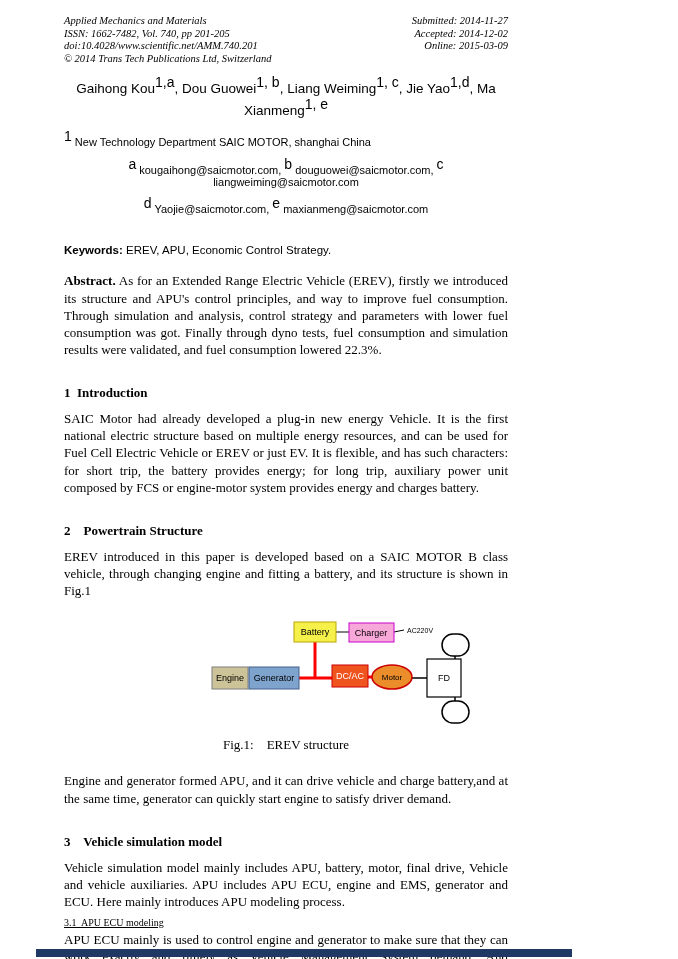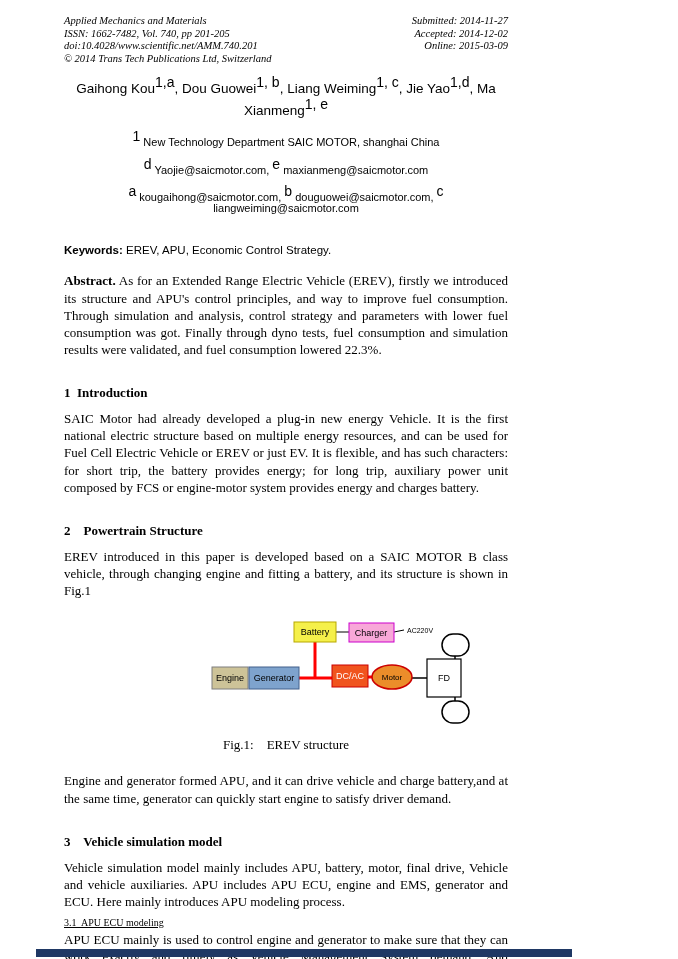--- a/index.html
+++ b/index.html
@@ -16,21 +16,21 @@
   .content { padding: 15px 64px 0 64px; }
 
   
   .masthead { display: flex; justify-content: space-between; font-style: italic; font-size: 10.5px; line-height: 1.2; }
   .mast-right { text-align: right; }
 
   
   .title { font-family: "Liberation Sans", sans-serif; font-size: 15px; font-weight: bold; text-align: center; line-height: 1.45; margin-top: 22px; }
   .authors { font-family: "Liberation Sans", sans-serif; font-size: 13.5px; text-align: center; margin-top: 9px; }
   .authors sup, .affil sup, .emails sup { font-size: 14px; }
-  .affil { font-family: "Liberation Sans", sans-serif; font-size: 11px; text-align: center; margin-top: 11px; }
+  .affil { font-family: "Liberation Sans", sans-serif; font-size: 11px; margin-top: 11px; }
   .emails { font-family: "Liberation Sans", sans-serif; font-size: 11px; text-align: center; margin-top: 8px; }
   .emails + .emails { margin-top: 7px; }
 
   
   .kw { font-family: "Liberation Sans", sans-serif; font-size: 11.5px; margin-top: 30px; }
   .body-text { font-size: 13px; line-height: 1.32; text-align: justify; }
   .abstract { margin-top: 16px; }
 
   
   h2.sec { font-size: 13px; font-weight: bold; margin-top: 27px; margin-bottom: 9px; white-space: pre; }
@@ -66,23 +66,23 @@
         <div>Accepted: 2014-12-02</div>
         <div>Online: 2015-03-09</div>
       </div>
     </header>
 
 
     <p class="authors"><span>Gaihong Kou</span><sup>1,a</sup><span>, Dou Guowei</span><sup>1, b</sup><span>, Liang Weiming</span><sup>1, c</sup><span>, Jie Yao</span><sup>1,d</sup><span>, Ma Xianmeng</span><sup>1, e</sup></p>
 
     <p class="affil"><sup>1</sup><span> New Technology Department SAIC MOTOR, shanghai China</span></p>
 
+    <p class="emails"><sup>a</sup><span> kougaihong@saicmotor.com, </span><sup>b</sup><span> douguowei@saicmotor.com, </span><sup>c</sup><span> liangweiming@saicmotor.com</span></p>
+
     <p class="emails"><sup>d</sup><span> Yaojie@saicmotor.com, </span><sup>e</sup><span> maxianmeng@saicmotor.com</span></p>
-
-    <p class="emails"><sup>a</sup><span> kougaihong@saicmotor.com, </span><sup>b</sup><span> douguowei@saicmotor.com, </span><sup>c</sup><span> liangweiming@saicmotor.com</span></p>
 
     <p class="kw"><b>Keywords:</b><span> EREV, APU, Economic Control Strategy.</span></p>
 
     <p class="body-text abstract"><b>Abstract.</b><span> As for an Extended Range Electric Vehicle (EREV), firstly we introduced its structure and APU's control principles, and way to improve fuel consumption. Through simulation and analysis, control strategy and parameters with lower fuel consumption was got. Finally through dyno tests, fuel consumption and simulation results were validated, and fuel consumption lowered 22.3%.</span></p>
 
     <h2 class="sec">1  Introduction</h2>
     <p class="body-text">SAIC Motor had already developed a plug-in new energy Vehicle. It is the first national electric structure based on multiple energy resources, and can be used for Fuel Cell Electric Vehicle or EREV or just EV. It is flexible, and has such characters: for short trip, the battery provides energy; for long trip, auxiliary power unit composed by FCS or engine-motor system provides energy and charges battery.</p>
 
     <h2 class="sec">2    Powertrain Structure</h2>
     <p class="body-text">EREV introduced in this paper is developed based on a SAIC MOTOR B class vehicle, through changing engine and fitting a battery, and its structure is shown in Fig.1</p>

